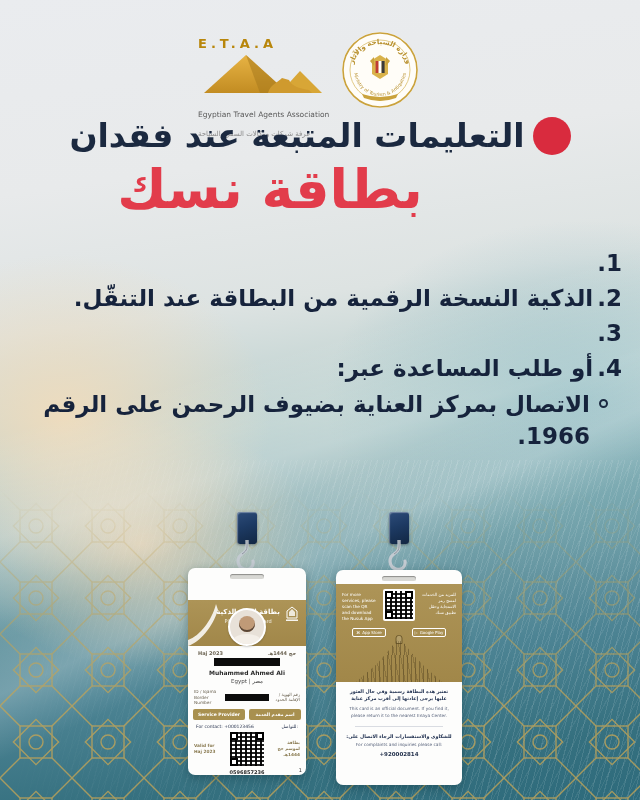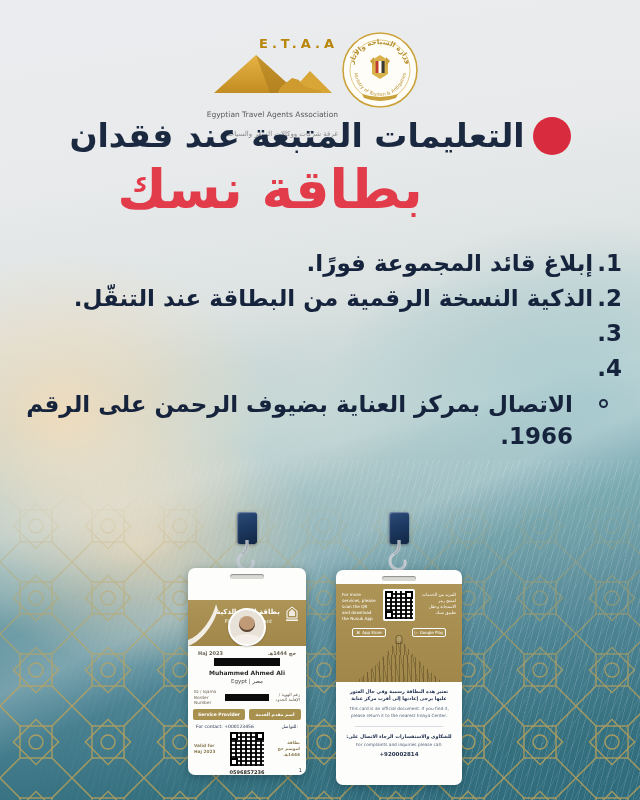--- a/index.html
+++ b/index.html
@@ -22,38 +22,38 @@
       repeating-linear-gradient(118deg, rgba(255,255,255,.15) 0 1px, transparent 1px 9px);
     -webkit-mask-image:linear-gradient(to right, transparent 0, rgba(0,0,0,.6) 35%, #000 70%);
             mask-image:linear-gradient(to right, transparent 0, rgba(0,0,0,.6) 35%, #000 70%);
   }
   .geo { position:absolute; left:0; bottom:0;
     -webkit-mask-image:linear-gradient(to bottom, transparent 0, rgba(0,0,0,.5) 30%, #000 70%);
             mask-image:linear-gradient(to bottom, transparent 0, rgba(0,0,0,.5) 30%, #000 70%);
   }
   
   .logos { position:absolute; top:30px; left:0; width:640px; height:90px; }
-  .etaa { position:absolute; left:198px; top:6px; width:140px; text-align:right; }
+  .etaa { position:absolute; left:198px; top:6px; width:140px; text-align:left; }
   .etaa-acronym { font-size:13px; font-weight:bold; color:#b8860b; letter-spacing:4px; }
   .etaa-en { font-size:7.5px; color:#5a5a5a; margin-top:11px; }
   .etaa-ar { font-size:7px; color:#8a8a8a; margin-top:11px; direction:rtl; }
   .ministry { position:absolute; left:340px; top:0; width:80px; height:84px; }
   
   .title-row { position:absolute; top:116px; left:0; width:640px; direction:rtl;
     display:flex; align-items:center; justify-content:center; gap:8px; }
   .dot { width:38px; height:38px; border-radius:50%; background:#d92b3e; flex:0 0 auto; }
   .title1 { font-size:33px; font-weight:bold; color:#1b2940; }
   .title2 { position:absolute; top:158px; left:0; width:540px; text-align:center;
     font-size:54px; font-weight:bold; color:#e23c4b; direction:rtl; }
   
   .list { position:absolute; top:246px; right:18px; left:18px; direction:rtl; color:#16233c; }
   .item { display:flex; gap:4px; font-size:23px; font-weight:bold; line-height:35px; }
   .num { flex:0 0 auto; }
   .subs { margin-top:2px; padding-right:14px; }
-  .sub { display:flex; gap:26px; font-size:23px; font-weight:bold; line-height:32px; }
+  .sub { display:flex; gap:9px; font-size:23px; font-weight:bold; line-height:32px; }
   .ring { flex:0 0 auto; width:9px; height:9px; border:2.5px solid #1b2940; border-radius:50%; margin-top:11px; }
   .stext { text-align:right; }
   
   .clip { position:absolute; width:20px; height:32px; border-radius:3px;
     background:linear-gradient(160deg,#2d4c79 0%,#1d3a63 45%,#122743 100%);
     box-shadow:inset 1px 1px 1px rgba(255,255,255,.35), 0 1px 3px rgba(0,0,0,.4); }
   .hook { position:absolute; }
   
   .card { position:absolute; background:#fdfdfc; border-radius:7px;
     box-shadow:0 3px 10px rgba(10,40,50,.35); overflow:hidden; }
@@ -186,31 +186,31 @@
 
   <div class="title-row">
     <span class="dot"></span>
     <span class="title1">التعليمات المتبعة عند فقدان</span>
   </div>
   <div class="title2">بطاقة نسك</div>
 
   <div class="list">
     <div class="item">
       <span class="num">1.</span>
-      <span class="itext">إبلاغ قائد المجموعة فورًا.</span>
     </div>
     <div class="item">
       <span class="num">2.</span>
       <span class="itext">الذكية النسخة الرقمية من البطاقة عند التنقّل.</span>
     </div>
     <div class="item">
       <span class="num">3.</span>
     </div>
     <div class="item">
       <span class="num">4.</span>
+      <span class="itext">أو طلب المساعدة عبر:</span>
     </div>
     <div class="subs">
       <div class="sub">
         <span class="ring"></span>
         <span class="stext">الاتصال بمركز العناية بضيوف الرحمن على الرقم 1966.</span>
       </div>
     </div>
   </div>
 
   <div class="clip" style="left:237px; top:512px;"></div>

